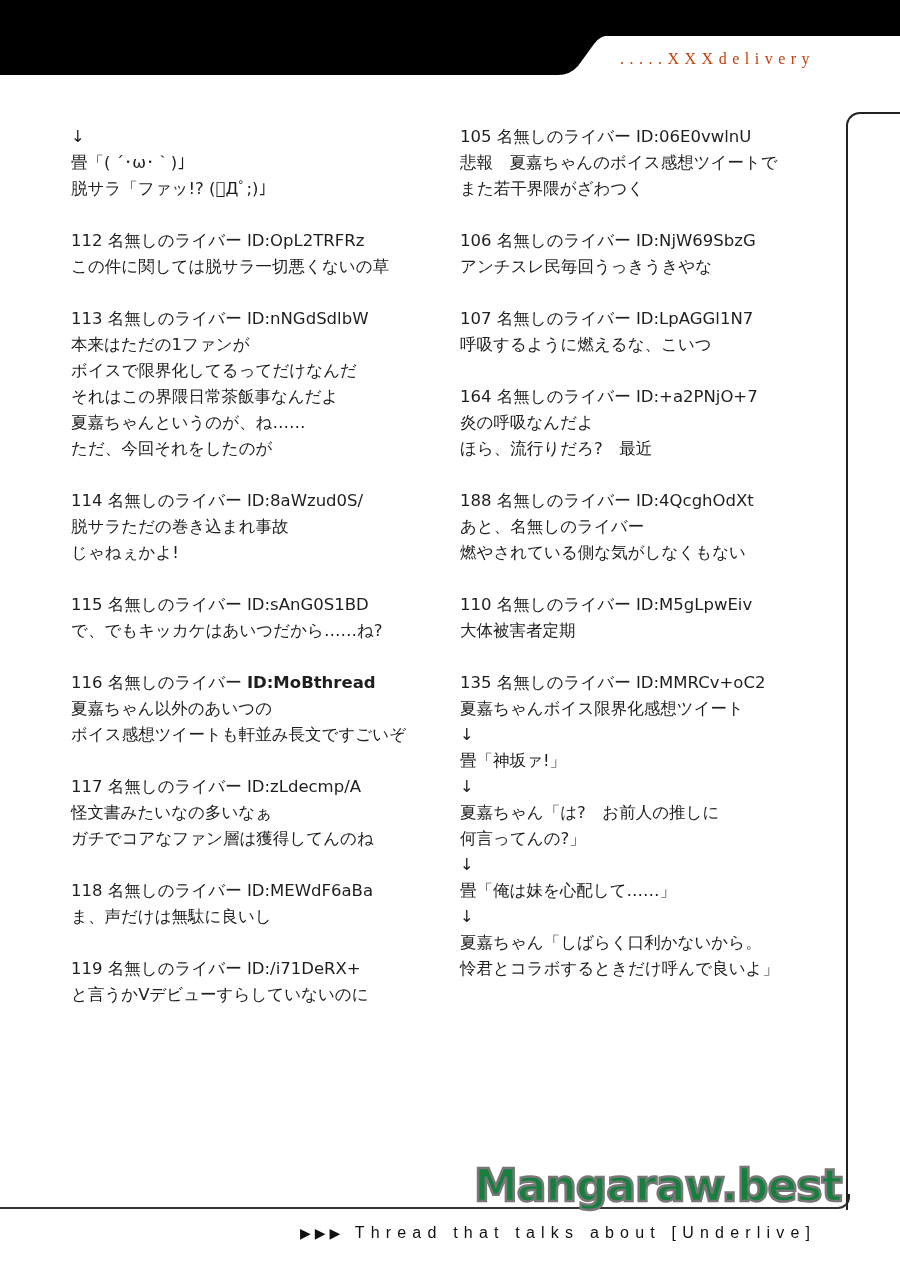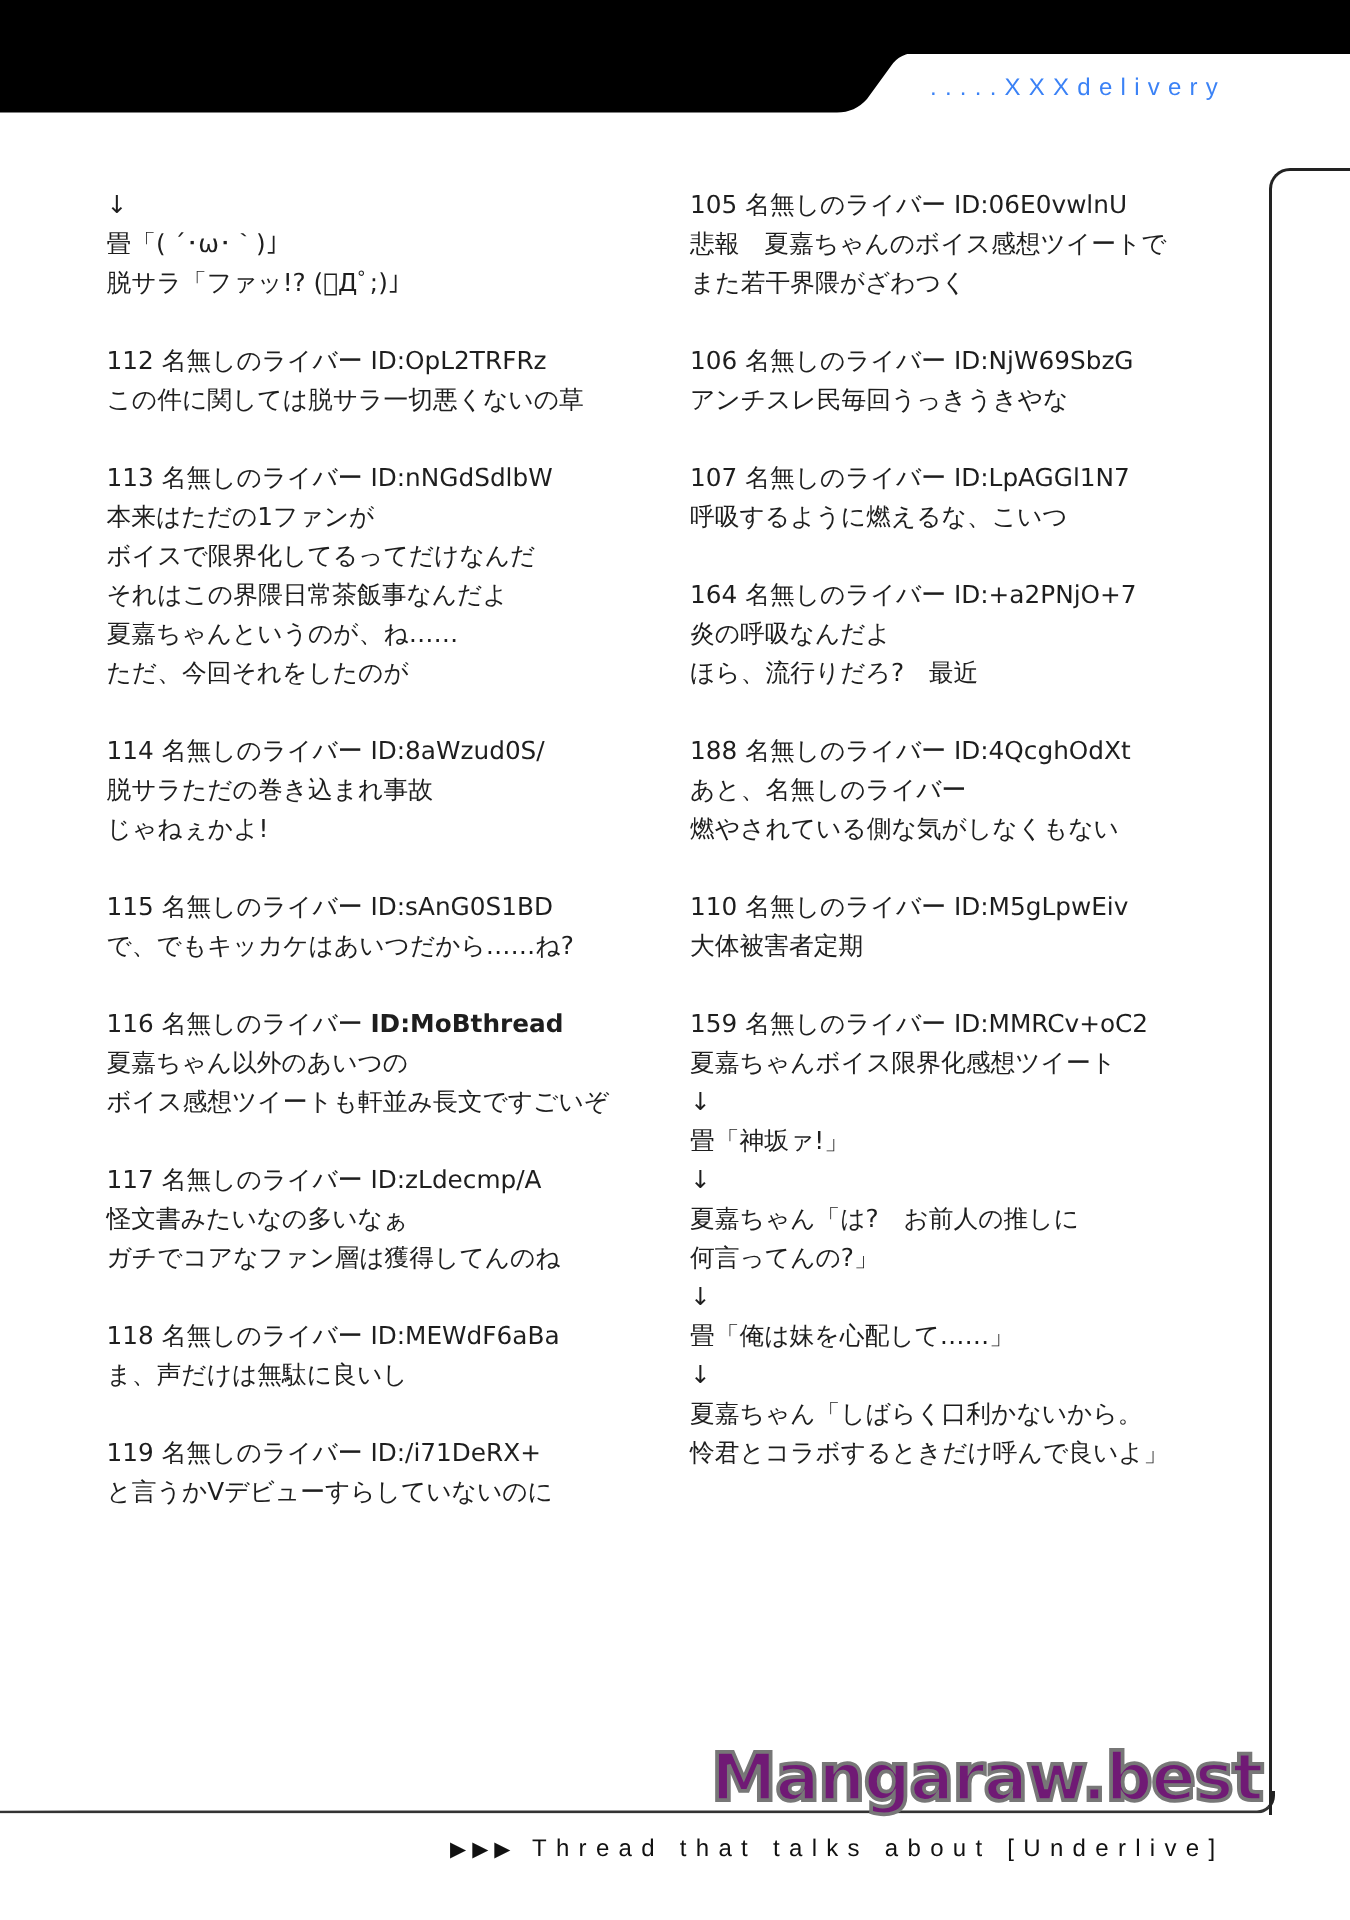--- a/index.html
+++ b/index.html
@@ -9,22 +9,22 @@
     font-family: "DejaVu Sans", "Liberation Sans", sans-serif;
   }
   .banner-top {
     position: absolute; left: 0; top: 0; width: 900px; height: 36px; background: #000;
   }
   .banner-left {
     position: absolute; left: 0; top: 0; width: 900px; height: 80px;
   }
   .header-title {
     position: absolute; left: 620px; top: 50px;
-    font-family: Liberation Sans, sans-serif; font-size: 16px;
-    letter-spacing: 5.5px; color: #3b82f6;
+    font-family: Liberation Serif, serif; font-size: 16px;
+    letter-spacing: 5.5px; color: #c2410c;
   }
   .frame {
     position: absolute; left: 846px; top: 112px; width: 80px; height: 1096px;
     border-left: 2px solid #222; border-top: 2px solid #222;
     border-top-left-radius: 14px;
   }
   .frame-bottom {
     position: absolute; left: 0; top: 1194px; width: 848px; height: 13px;
     border-bottom: 2px solid #333; border-right: 2px solid #222;
     border-bottom-right-radius: 12px;
@@ -39,21 +39,21 @@
   .id-bold { font-weight: bold; }
   .footer {
     position: absolute; left: 300px; top: 1224px;
     font-family: "Liberation Sans", sans-serif; font-size: 16px;
     letter-spacing: 6.2px; color: #111; white-space: nowrap;
   }
   .footer .arrows { letter-spacing: 4px; font-size: 14px; }
   .watermark {
     position: absolute; left: 474px; top: 1160px;
     font-family: "DejaVu Sans", sans-serif; font-weight: bold; font-size: 44px;
-    color: #701a75; letter-spacing: -1px;
+    color: #15803d; letter-spacing: -1px;
     -webkit-text-stroke: 2.5px #777;
   }
 </style>
 </head>
 <body>
 
 <div class="banner-top"></div>
 <svg class="banner-left" width="900" height="80" viewBox="0 0 900 80">
   <path d="M0 0 H900 V35 H612 Q600 35 594 44 L578 66 Q570 75 558 75 H0 Z" fill="#000"></path>
 </svg>
@@ -145,21 +145,21 @@
     <div class="line">あと、名無しのライバー</div>
     <div class="line">燃やされている側な気がしなくもない</div>
   </div>
 
   <div class="post">
     <div class="line"><span>110</span> <span>名無しのライバー</span> <span>ID:M5gLpwEiv</span></div>
     <div class="line">大体被害者定期</div>
   </div>
 
   <div class="post">
-    <div class="line"><span>159</span> <span>名無しのライバー</span> <span>ID:MMRCv+oC2</span></div>
+    <div class="line"><span>135</span> <span>名無しのライバー</span> <span>ID:MMRCv+oC2</span></div>
     <div class="line">夏嘉ちゃんボイス限界化感想ツイート</div>
     <div class="line">↓</div>
     <div class="line">畳「神坂ァ!」</div>
     <div class="line">↓</div>
     <div class="line">夏嘉ちゃん「は?　お前人の推しに</div>
     <div class="line">何言ってんの?」</div>
     <div class="line">↓</div>
     <div class="line">畳「俺は妹を心配して……」</div>
     <div class="line">↓</div>
     <div class="line">夏嘉ちゃん「しばらく口利かないから。</div>

